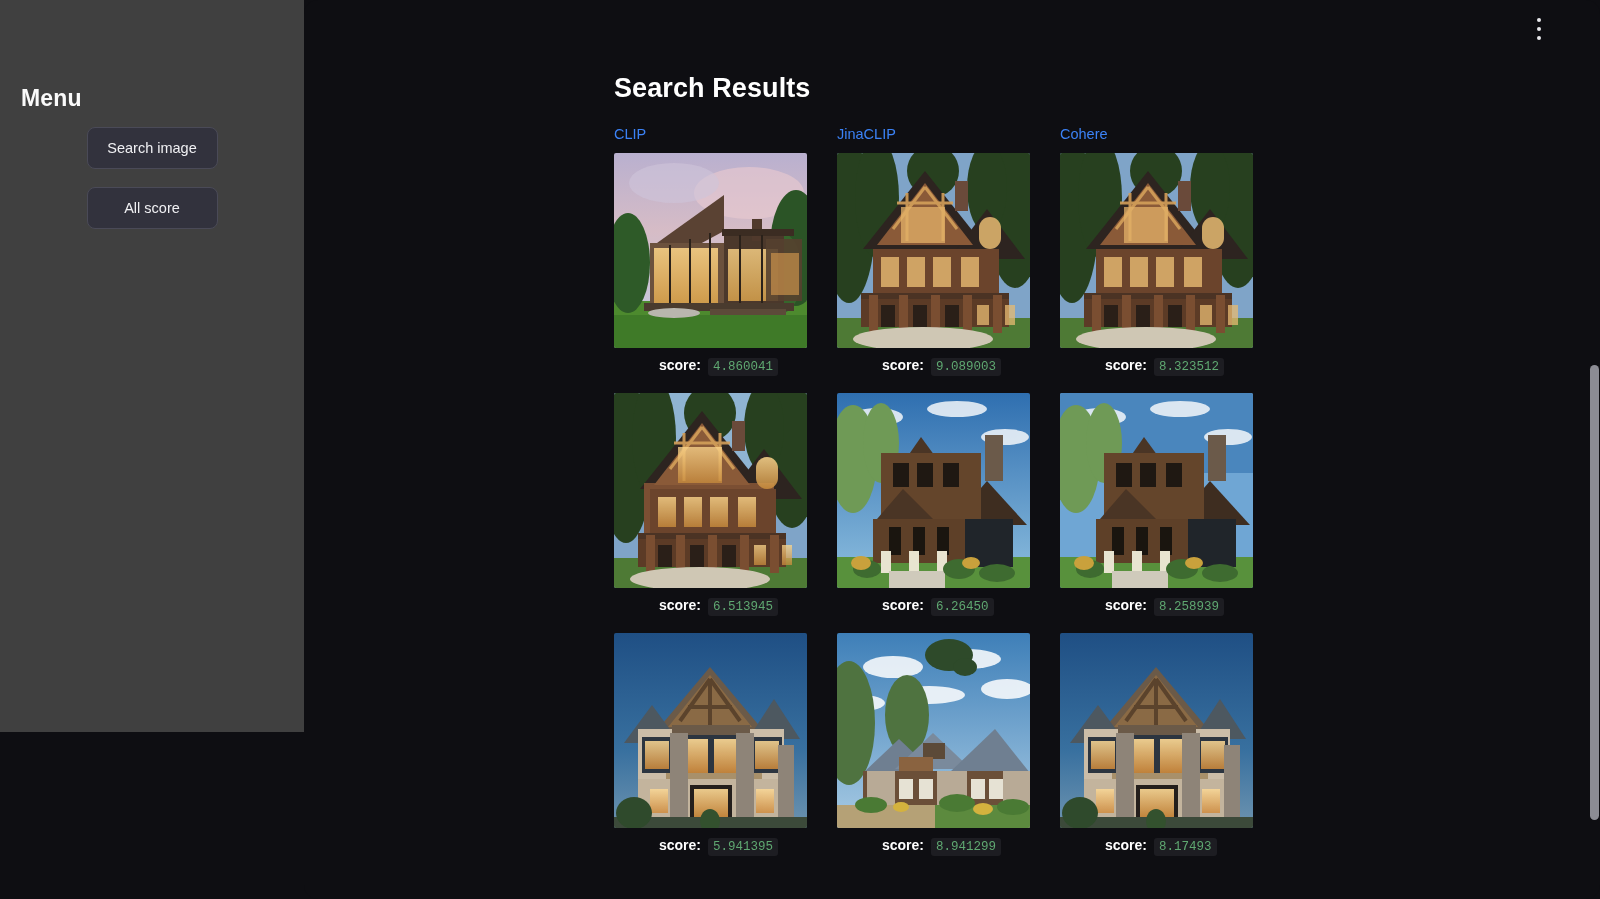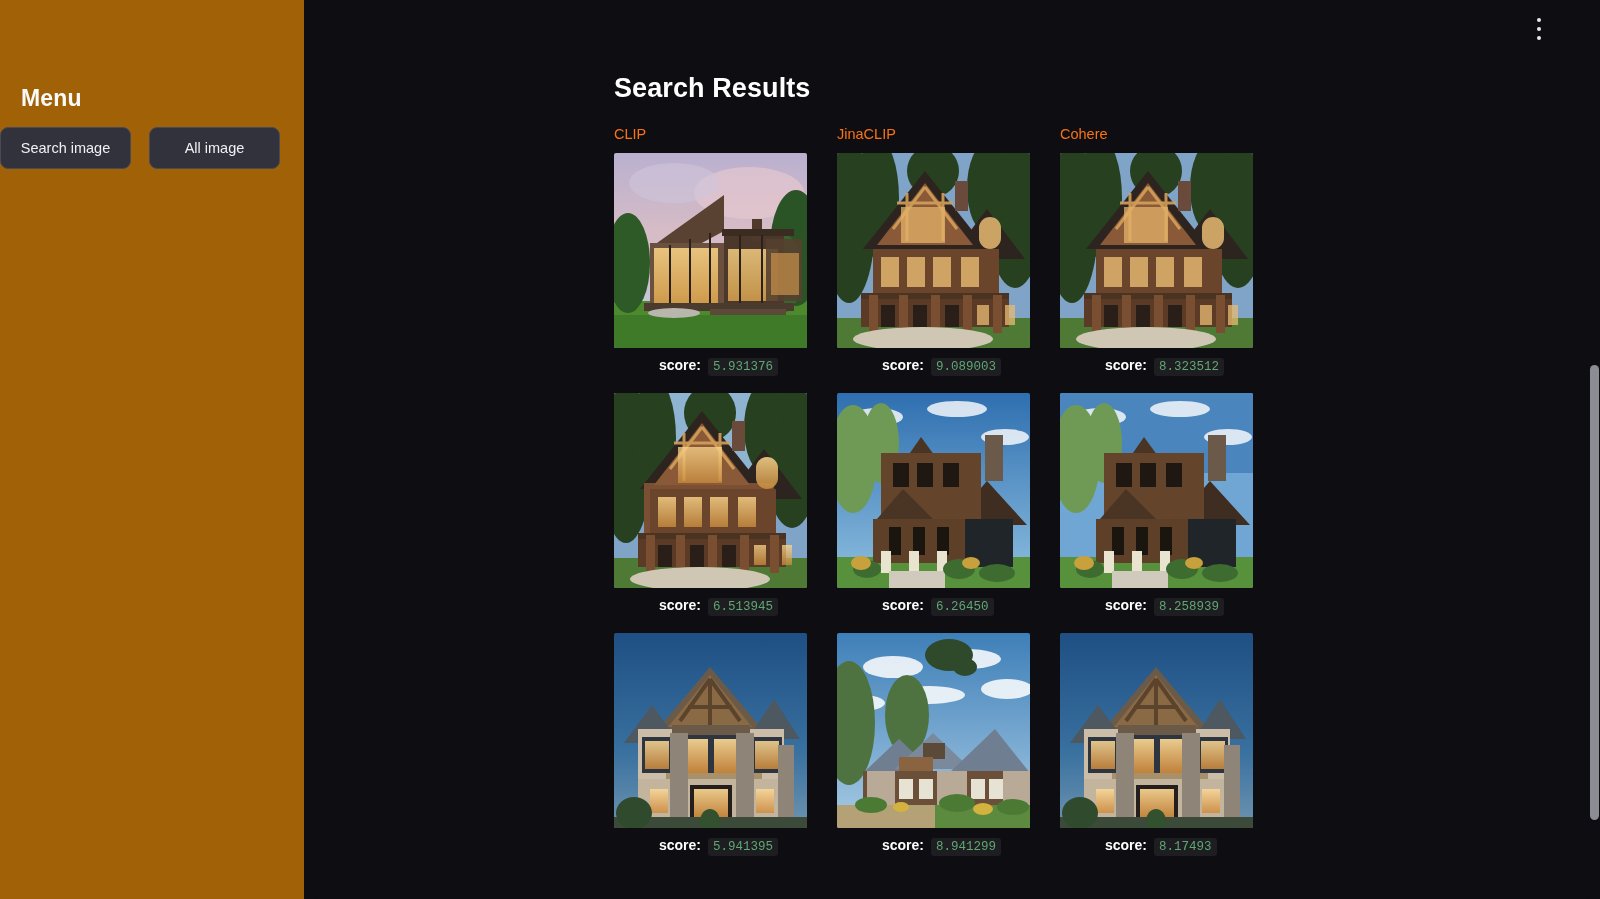--- a/index.html
+++ b/index.html
@@ -6,38 +6,38 @@
   html, body {
     width: 1600px; height: 899px;
     background: #0e0e12;
     font-family: "Liberation Sans", sans-serif;
     overflow: hidden;
   }
   .app { display: flex; width: 1600px; height: 899px; position: relative; }
 
   
   .sidebar {
-    width: 304px; height: 899px;
-    background: #a16207;
+    width: 304px; height: 732px;
+    background: #404040;
     flex: 0 0 304px;
     position: relative;
   }
   .sidebar-title {
     color: #fafafa;
     font-size: 23px;
     font-weight: bold;
     position: absolute;
     left: 21px; top: 85px;
     letter-spacing: 0.2px;
   }
   .sidebar-buttons {
     position: absolute;
     left: 0; top: 127px;
     width: 304px;
-    display: flex; flex-direction: row; align-items: center;
+    display: flex; flex-direction: column; align-items: center;
     gap: 18px;
   }
   .side-btn {
     width: 131px; height: 42px;
     background: #32323d;
     border: 1px solid #4a4a57;
     border-radius: 8px;
     color: #f0f0f3;
     font-size: 14.5px;
     font-family: "Liberation Sans", sans-serif;
@@ -85,21 +85,21 @@
     margin-top: 73px;
     letter-spacing: 0.1px;
   }
   .columns {
     display: flex;
     margin-top: 22px;
     gap: 30px;
   }
   .column { width: 193px; }
   .column-header {
-    color: #f97316;
+    color: #3b82f6;
     font-size: 14.5px;
     margin-bottom: 11px;
   }
   .cell { margin-bottom: 16px; }
   .thumb {
     width: 193px; height: 195px;
     border-radius: 2px;
     overflow: hidden;
     display: block;
     cursor: pointer;
@@ -144,21 +144,21 @@
 </style>
 </head>
 <body>
 
 <div class="app">
 
   <aside class="sidebar">
     <div class="sidebar-title">Menu</div>
     <div class="sidebar-buttons">
       <button class="side-btn">Search image</button>
-      <button class="side-btn">All image</button>
+      <button class="side-btn">All score</button>
     </div>
   </aside>
 
   <main class="main">
 
     <div class="topbar">
       <div class="kebab">
         <i></i>
           <i></i>
           <i></i>
@@ -212,21 +212,21 @@
                   <line x1="126" y1="82" x2="126" y2="150"></line>
                   <line x1="148" y1="82" x2="148" y2="150"></line>
                 </g>
                 <rect x="30" y="150" width="150" height="8" fill="#4a3b2e"></rect>
                 <rect x="96" y="156" width="76" height="6" fill="#5c4a39"></rect>
                 <ellipse cx="60" cy="160" rx="26" ry="5" fill="#b9b6ae"></ellipse>
               </svg>
             </div>
             <div class="score-row">
               <span class="score-label">score:</span>
-              <span class="score-value">5.931376</span>
+              <span class="score-value">4.860041</span>
             </div>
           </div>
 
           <div class="cell">
             <div class="thumb">
               <svg viewBox="0 0 193 195" preserveAspectRatio="none" aria-hidden="true">
                 <defs>
                   <linearGradient id="win2" x1="0" y1="0" x2="0" y2="1">
                     <stop offset="0%" stop-color="#ffd98f"></stop>
                       <stop offset="100%" stop-color="#c98c3c"></stop>

